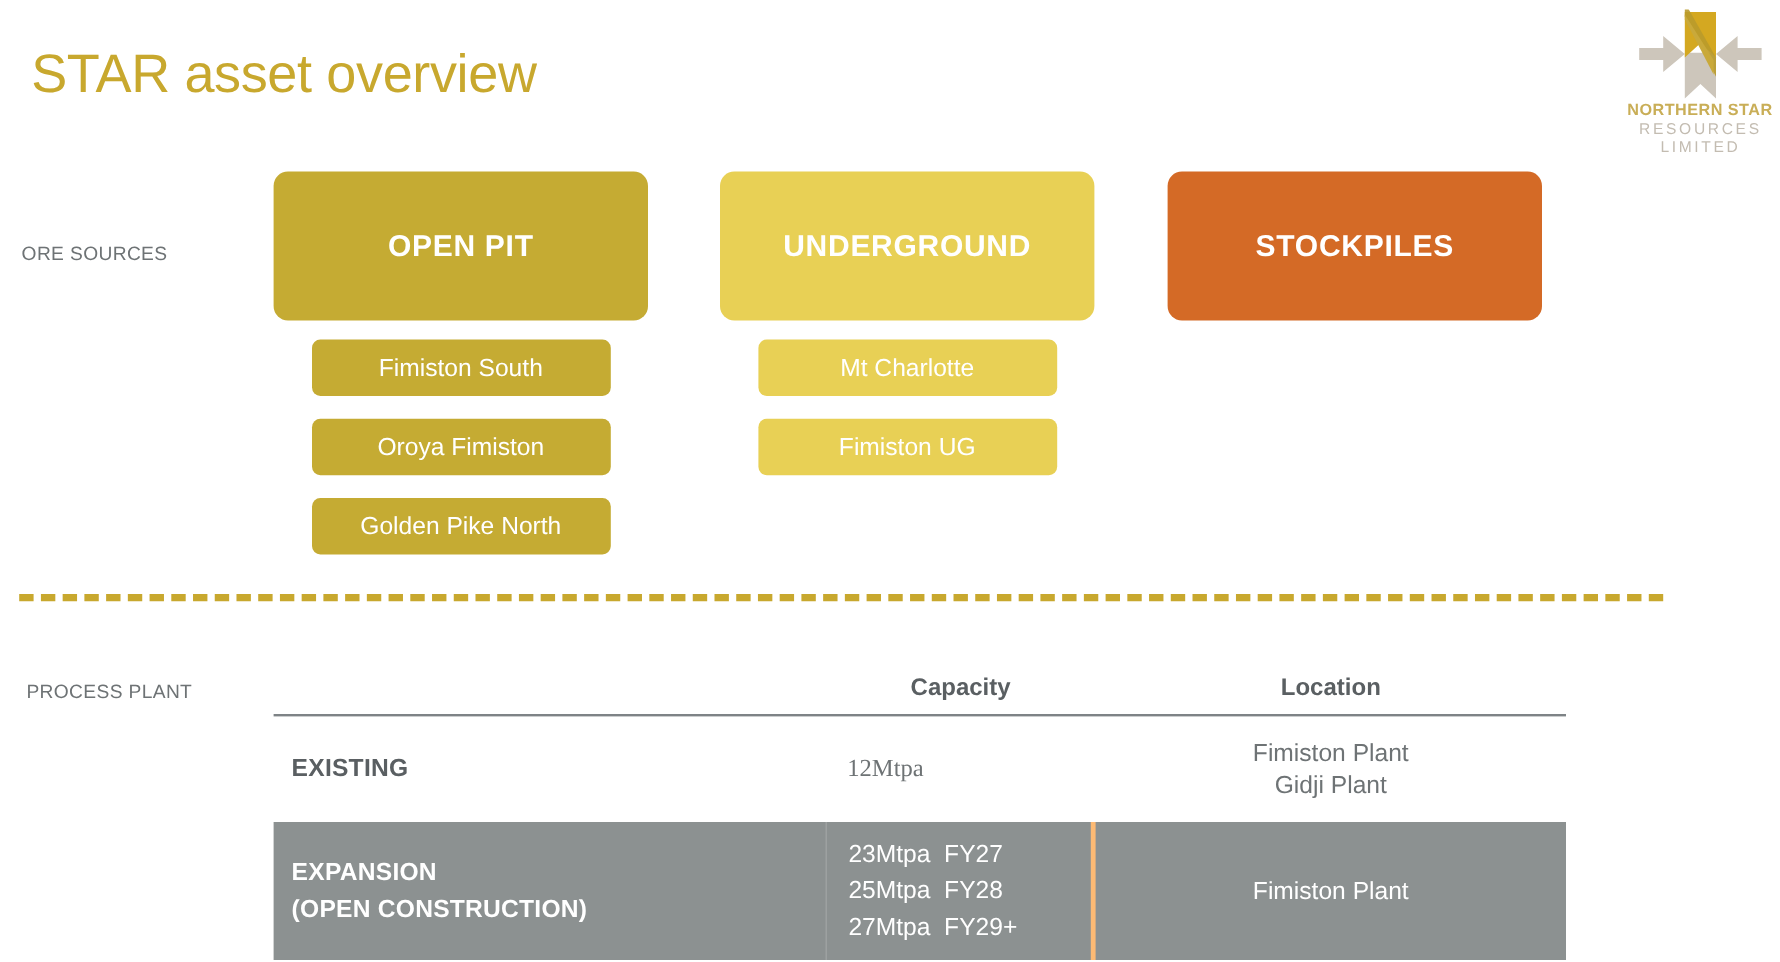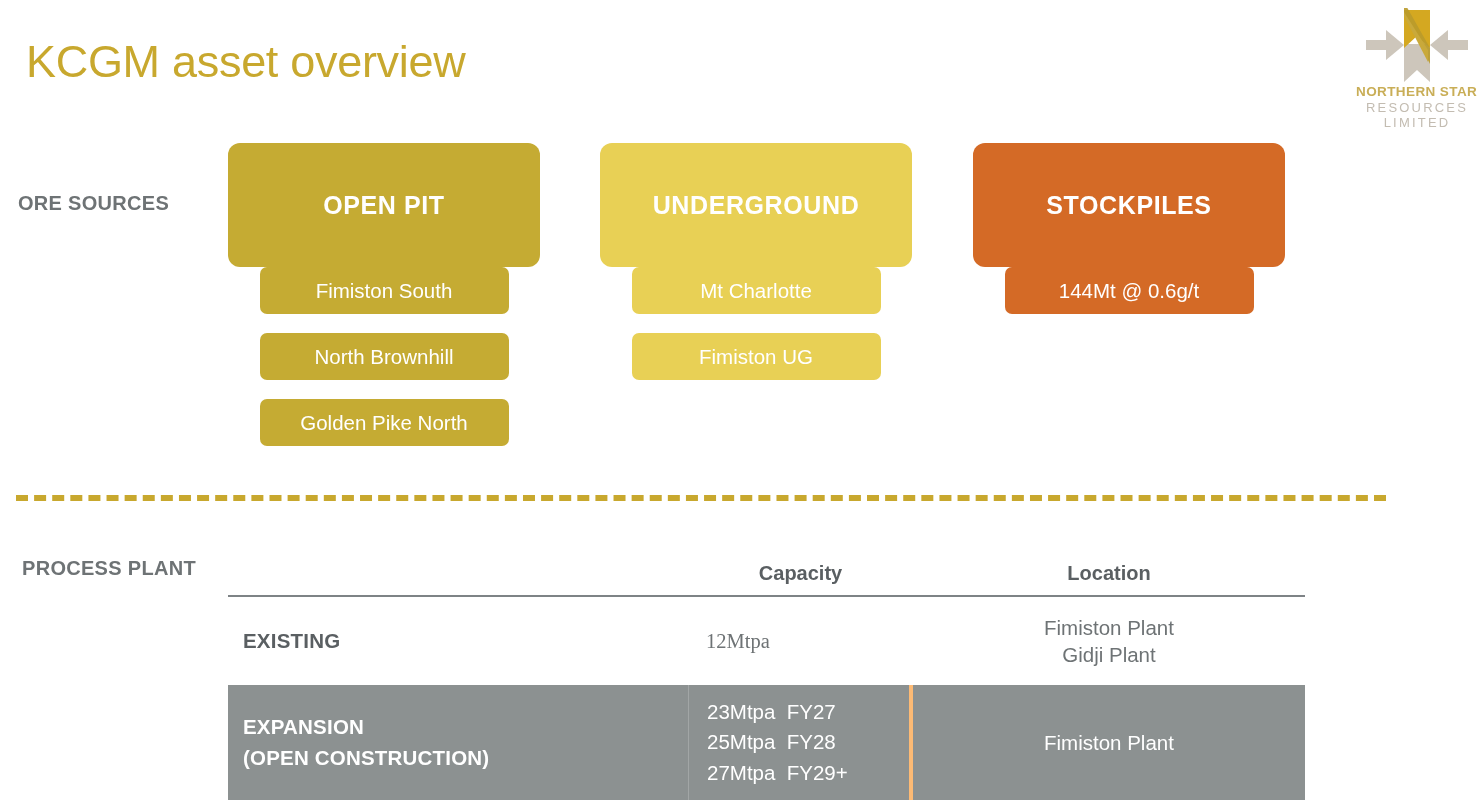--- a/index.html
+++ b/index.html
@@ -46,25 +46,26 @@
   #logo-text-sub {
     position: absolute; left: 0; top: 92px; width: 122px;
     text-align: center;
     font-size: 13px; font-weight: 400; color: #C3BCB1;
     letter-spacing: 2.2px;
   }
 
   
   .section-label {
     position: absolute;
-    font-size: 20px;
-    font-weight: 700;
+    font-size: 16px;
+    font-weight: 400;
     color: #6E7375;
     letter-spacing: 0.3px;
     white-space: nowrap;
+    margin-top: 12px;
   }
   #ore-sources-label { left: 18px; top: 192px; }
   #process-plant-label { left: 22px; top: 557px; }
 
   
   .ore-col { position: absolute; top: 143px; }
   #col-open-pit     { left: 228px; width: 312px; }
   #col-underground  { left: 600px; width: 312px; }
   #col-stockpiles   { left: 973px; width: 312px; }
 
@@ -74,21 +75,21 @@
     border-radius: 12px;
     display: flex;
     align-items: center;
     justify-content: center;
     color: #ffffff;
     font-size: 25px;
     font-weight: 700;
     letter-spacing: 0.6px;
   }
   .ore-sub {
-    margin: 0 auto;
+    margin: 16px auto;
     width: 249px;
     height: 47px;
     border-radius: 7px;
     display: flex;
     align-items: center;
     justify-content: center;
     color: #ffffff;
     font-size: 20.5px;
     font-weight: 400;
     white-space: nowrap;
@@ -174,21 +175,21 @@
     display: flex; align-items: center; justify-content: center;
     color: #ffffff; font-size: 20.5px;
   }
   .cap-line { white-space: pre; }
 </style>
 </head>
 <body>
 
 <div id="slide">
 
-  <div id="page-title">KCGM asset overview</div>
+  <div id="page-title">STAR asset overview</div>
 
   <div id="logo">
     <svg id="logo-mark" viewBox="0 0 106 76">
 
       <polygon points="2,32 22,32 22,22 40,37 22,52 22,42 2,42" fill="#CDC6BB"></polygon>
 
       <polygon points="104,32 84,32 84,22 66,37 84,52 84,42 104,42" fill="#CDC6BB"></polygon>
 
       <polygon points="40,36 40,74 53,62 66,74 66,36" fill="#CDC6BB"></polygon>
 
@@ -199,33 +200,32 @@
     </svg>
     <div id="logo-text-main">NORTHERN STAR</div>
     <div id="logo-text-sub">RESOURCES LIMITED</div>
   </div>
 
   <div class="section-label" id="ore-sources-label">ORE SOURCES</div>
 
   <div class="ore-col" id="col-open-pit">
     <div class="ore-head" style="background:#C5AB33">OPEN PIT</div>
     <div class="ore-sub" style="background:#C5AB33">Fimiston South</div>
-    <div class="ore-sub" style="background:#C5AB33">North Brownhill</div>
+    <div class="ore-sub" style="background:#C5AB33">Oroya Fimiston</div>
     <div class="ore-sub" style="background:#C5AB33">Golden Pike North</div>
   </div>
 
   <div class="ore-col" id="col-underground">
     <div class="ore-head" style="background:#E8D055">UNDERGROUND</div>
     <div class="ore-sub" style="background:#E8D055">Mt Charlotte</div>
     <div class="ore-sub" style="background:#E8D055">Fimiston UG</div>
   </div>
 
   <div class="ore-col" id="col-stockpiles">
     <div class="ore-head" style="background:#D46A26">STOCKPILES</div>
-    <div class="ore-sub" style="background:#D46A26">144Mt @ 0.6g/t</div>
   </div>
 
   <div id="divider"></div>
 
   <div class="section-label" id="process-plant-label">PROCESS PLANT</div>
 
   <div id="plant-table">
 
     <div class="tbl-row" id="tbl-head">
       <div class="c-name"></div>

